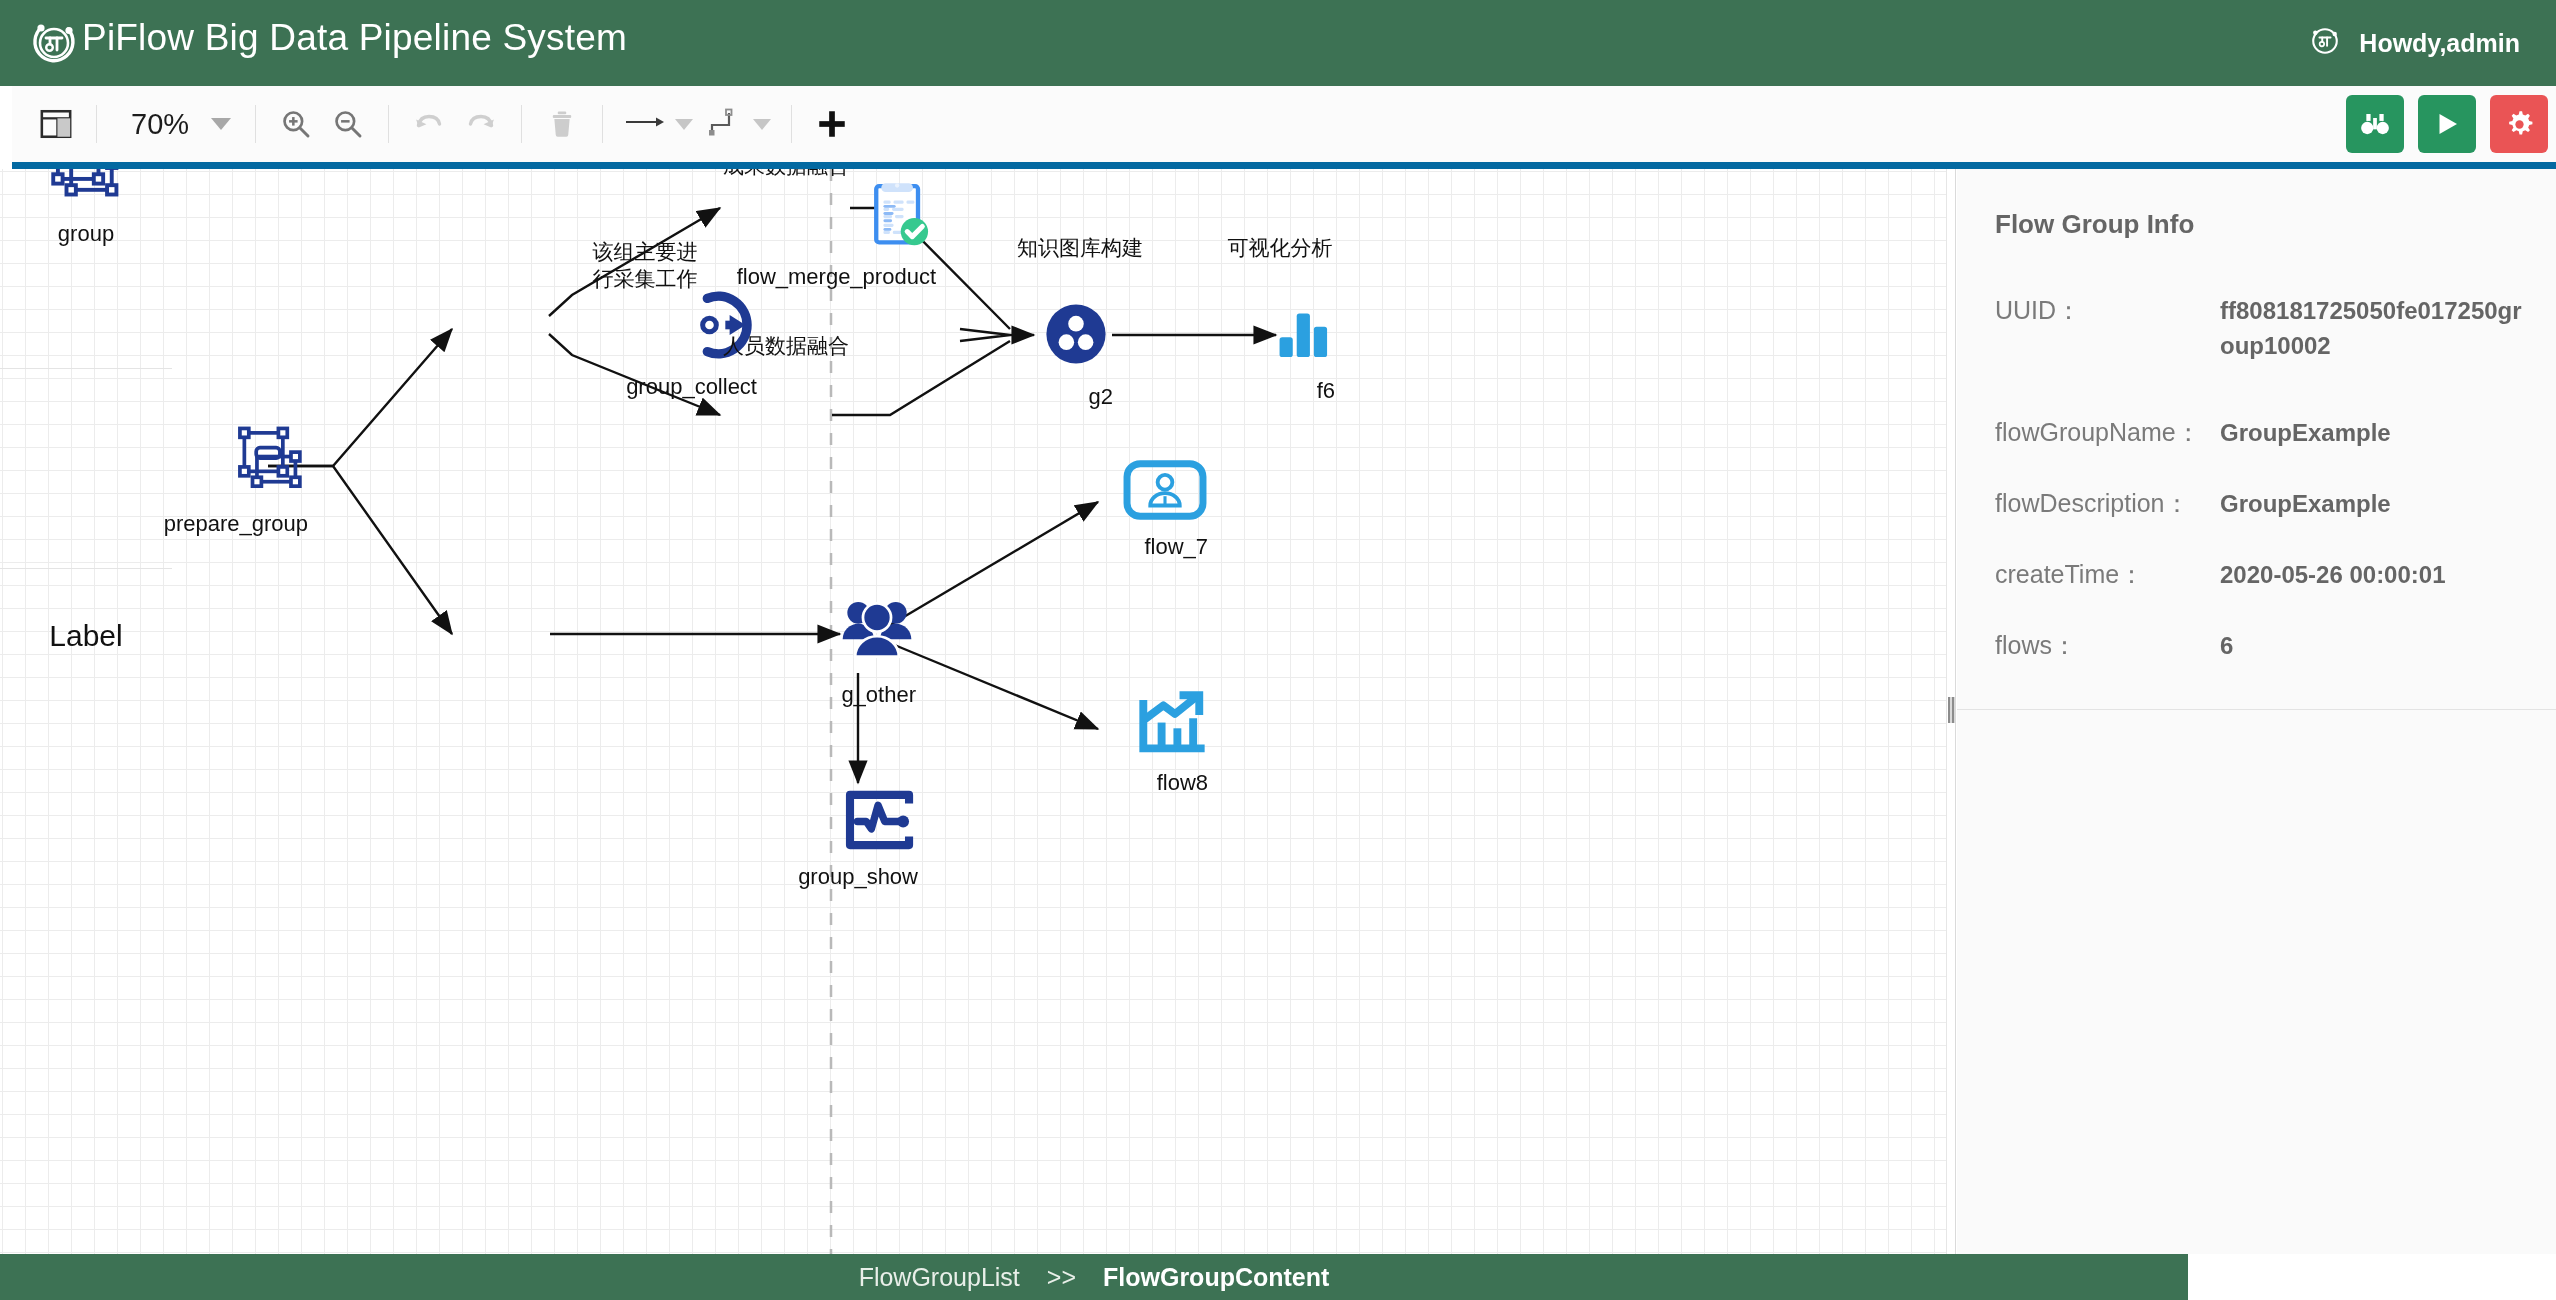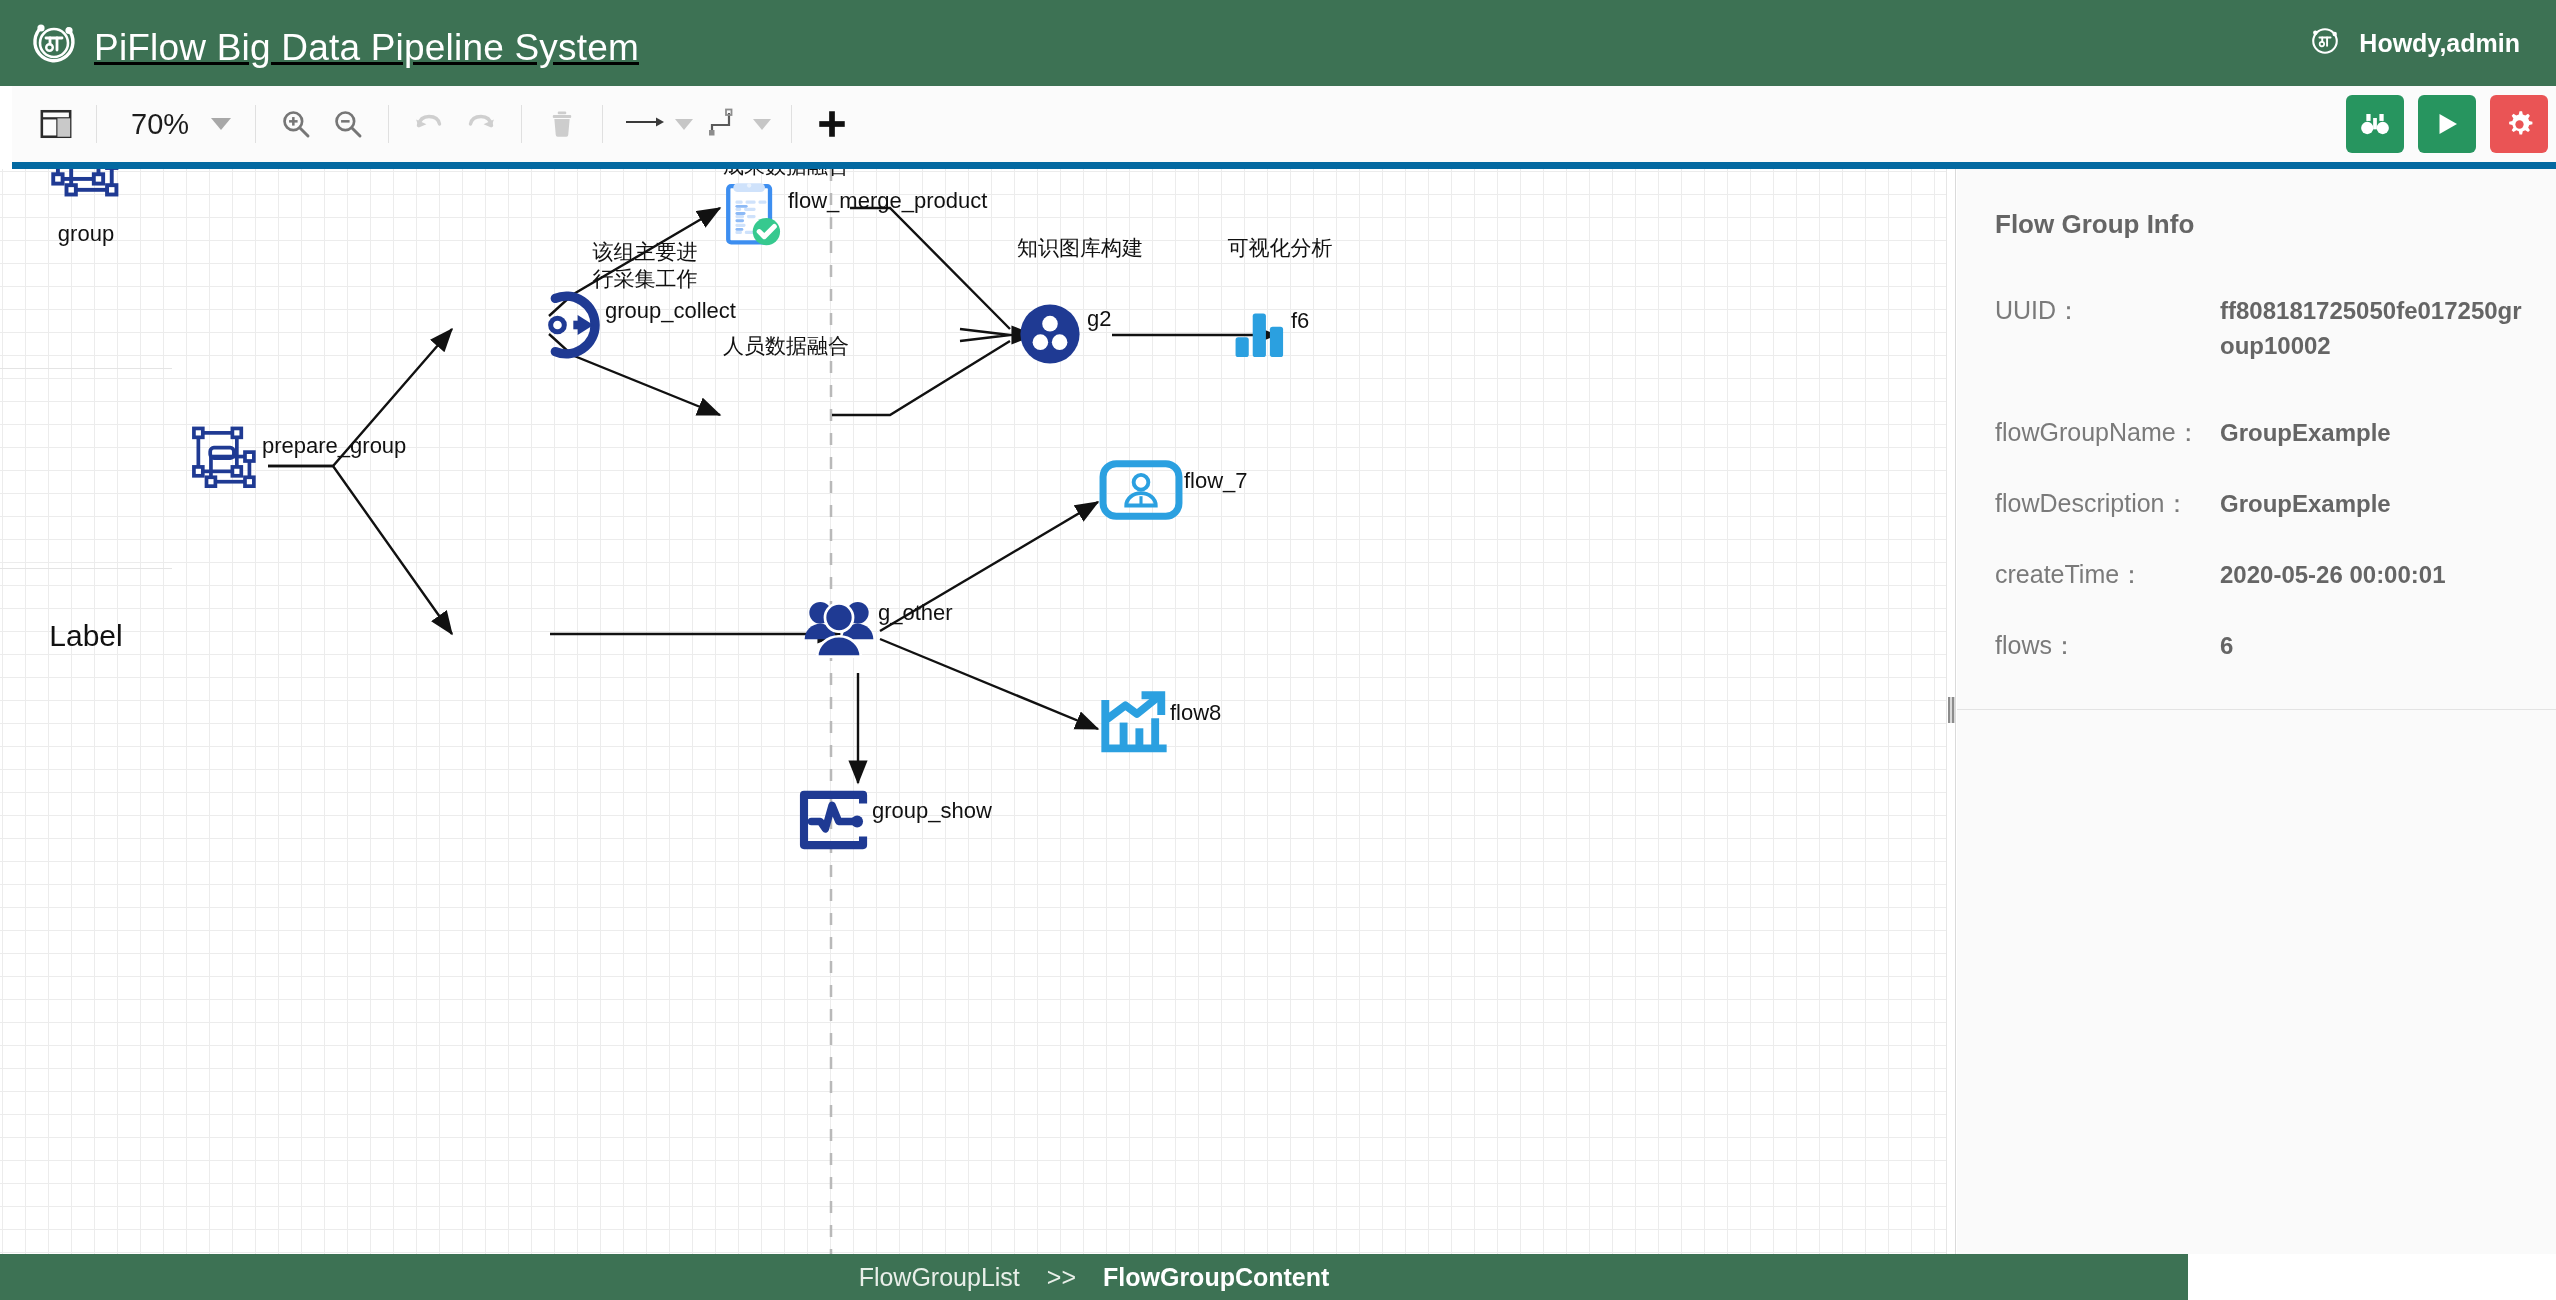--- a/index.html
+++ b/index.html
@@ -11,21 +11,21 @@
   }
 
   
   #app-header {
     position: absolute; left: 0; top: 0;
     width: 2556px; height: 86px;
     background: #3d7254;
     display: flex; align-items: center;
     padding: 0 36px 0 28px;
   }
-  #brand { display: flex; align-items: flex-end; gap: 14px; text-decoration: underline; }
+  #brand { display: flex; align-items: flex-start; gap: 2px; }
   .logo-svg { display: block; }
   #brand-title {
     color: #ffffff; font-size: 37px; font-weight: 400;
     letter-spacing: 0.2px; white-space: nowrap;
   }
   #user-area {
     margin-left: auto; display: flex; align-items: center; gap: 16px;
   }
   #user-name { color: #ffffff; font-size: 25px; font-weight: bold; white-space: nowrap; }
 
@@ -102,21 +102,21 @@
     display: flex; flex-direction: column; align-items: center;
     cursor: grab;
   }
   .palette-label { font-size: 22px; color: #111; margin-top: 10px; }
   .palette-bigtext { font-size: 30px; color: #111; }
   .palette-divider { position: absolute; left: 0; width: 172px; height: 1px; background: #e4e4e4; }
 
   
   .node {
     position: absolute;
-    display: flex; flex-direction: row; align-items: flex-start;
+    display: flex; flex-direction: column; align-items: flex-end;
     cursor: pointer;
   }
   .node-label {
     font-size: 22px; color: #111; margin-top: 9px;
     white-space: nowrap; text-align: center;
   }
   .node-note {
     position: absolute; font-size: 21px; color: #111;
     white-space: pre; text-align: center; line-height: 1.28;
   }

